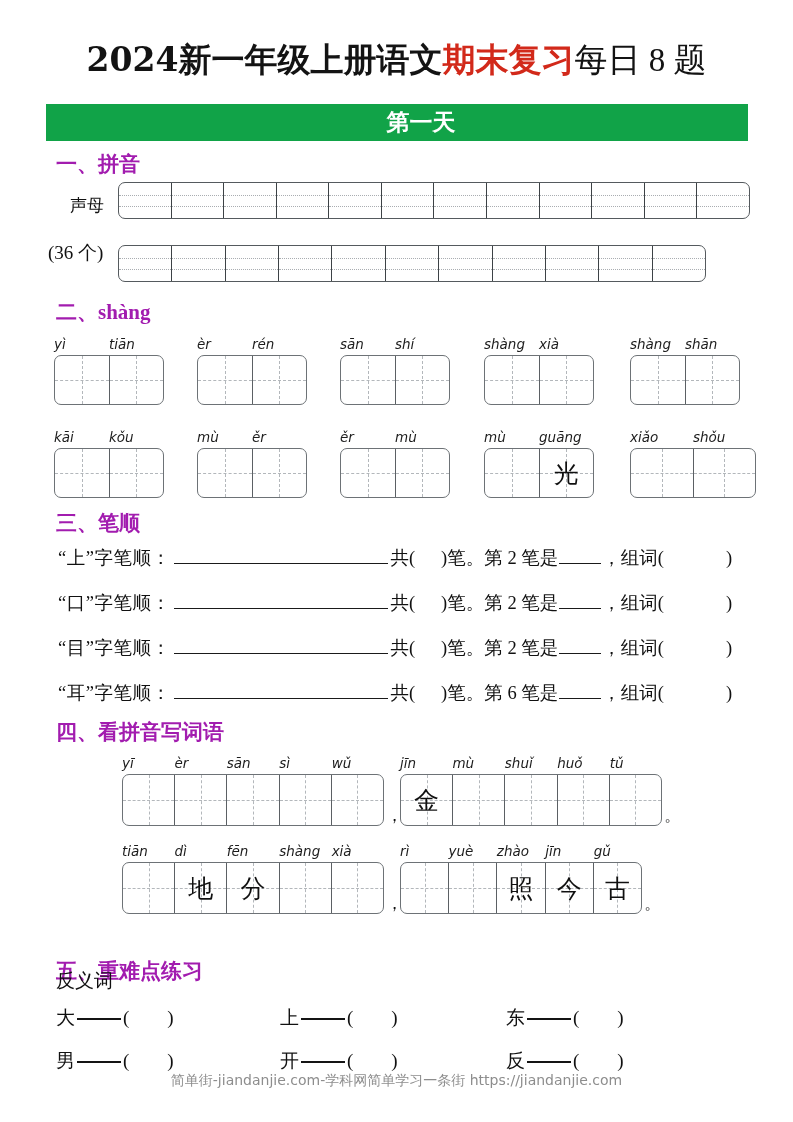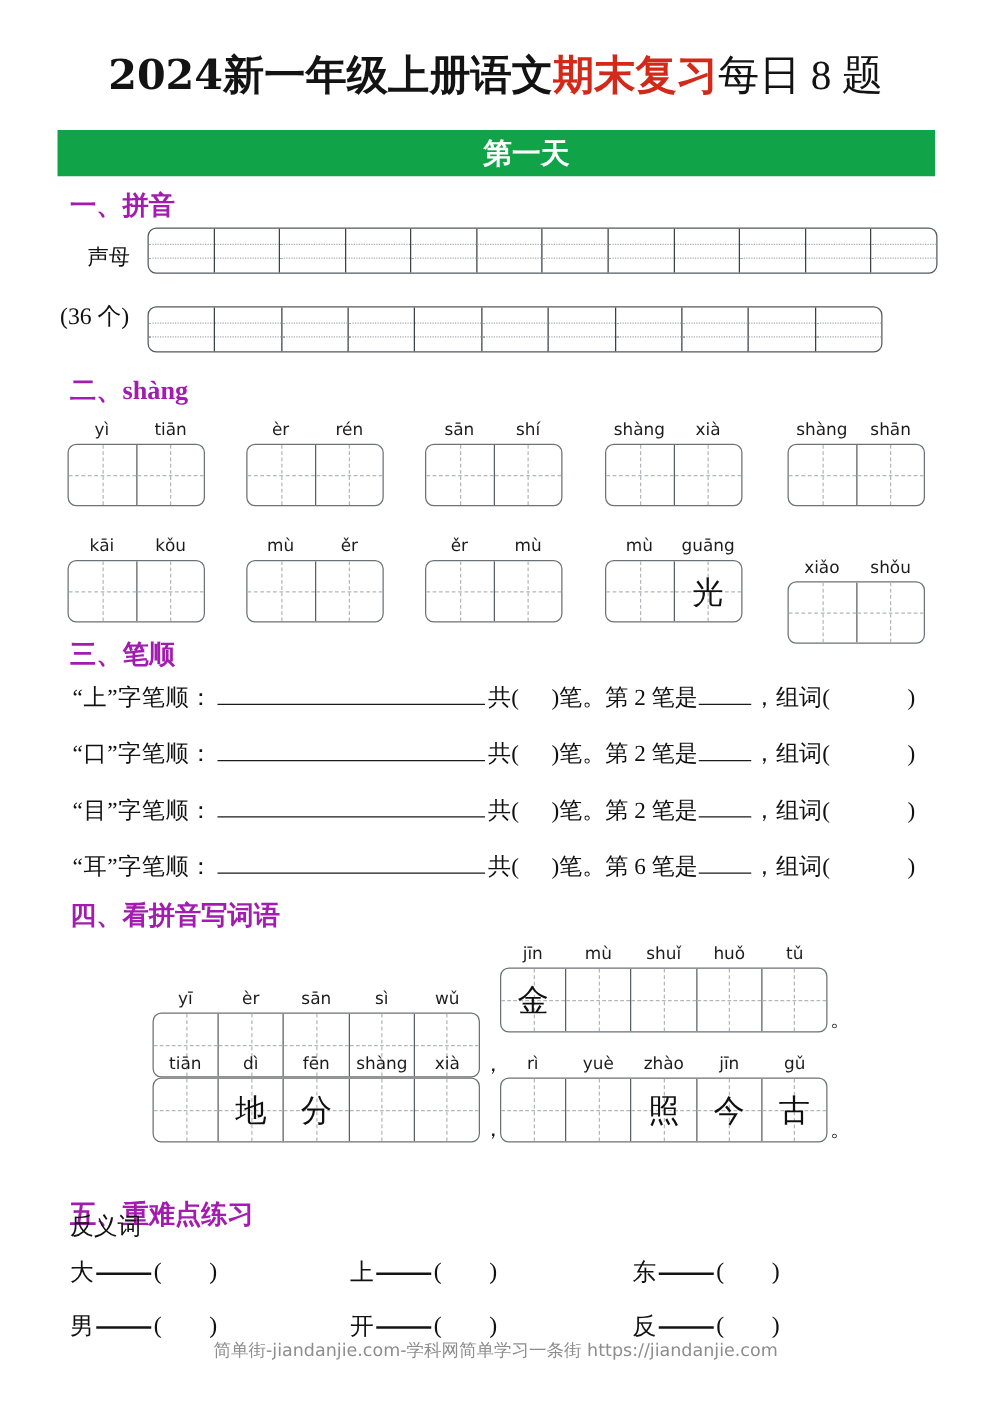--- a/index.html
+++ b/index.html
@@ -89,22 +89,22 @@
   .tz-pin {
     display: flex;
     font-family: "DejaVu Sans", sans-serif;
     font-size: 13.5px;
     color: #1c1c1c;
     letter-spacing: 0px;
     margin-bottom: 3px;
   }
   .tz-pin span {
     flex: 1 1 0;
-    text-align: center;
     white-space: nowrap;
+    font-style: italic;
   }
   .tz-box {
     display: flex;
     border: 1.2px solid #6d7276;
     border-radius: 7px;
     background: #fff;
     overflow: hidden;
   }
   .tz-cell {
     flex: 1 1 0;
@@ -443,21 +443,21 @@
       </div>
       <div class="tz-box" style="height: 50px;">
         <div class="tz-cell">
           <span class="glyph"></span>
         </div>
         <div class="tz-cell">
           <span class="glyph">光</span>
         </div>
       </div>
     </div>
-    <div class="tz-wrap" style="left: 630px; top: 446px; width: 110px;">
+    <div class="tz-wrap" style="left: 630px; top: 429px; width: 126px;">
       <div class="tz-pin">
         <span>xiǎo</span>
         <span>shǒu</span>
       </div>
       <div class="tz-box" style="height: 50px;">
         <div class="tz-cell">
           <span class="glyph"></span>
         </div>
         <div class="tz-cell">
           <span class="glyph"></span>
@@ -521,21 +521,21 @@
       <span class="short-blank"></span>
       <span>，</span>
       <span>组词(</span>
       <span class="tail-gap"></span>
       <span>)</span>
     </div>
   </div>
 
 <div class="sec-head" style="left:56px; top:718px;">四、看拼音写词语</div>
 <div id="s4-line-1">
-    <div class="s4-group" style="left: 122px; top: 755px; margin-top: 36px;">
+    <div class="s4-group" style="left: 122px; top: 755px;">
       <div class="tz-wrap" style="position: relative; width: 262px;">
         <div class="tz-pin">
           <span>yī</span>
           <span>èr</span>
           <span>sān</span>
           <span>sì</span>
           <span>wǔ</span>
         </div>
         <div class="tz-box" style="height: 52px;">
           <div class="tz-cell">
@@ -611,21 +611,21 @@
             <span class="glyph"></span>
           </div>
           <div class="tz-cell">
             <span class="glyph"></span>
           </div>
         </div>
       </div>
       <span class="s4-punc">，</span>
     </div>
     <div class="s4-group" style="left: 400px; top: 843px;">
-      <div class="tz-wrap" style="position: relative; width: 262px;">
+      <div class="tz-wrap" style="position: relative; width: 242px;">
         <div class="tz-pin">
           <span>rì</span>
           <span>yuè</span>
           <span>zhào</span>
           <span>jīn</span>
           <span>gǔ</span>
         </div>
         <div class="tz-box" style="height: 52px;">
           <div class="tz-cell">
             <span class="glyph"></span>

